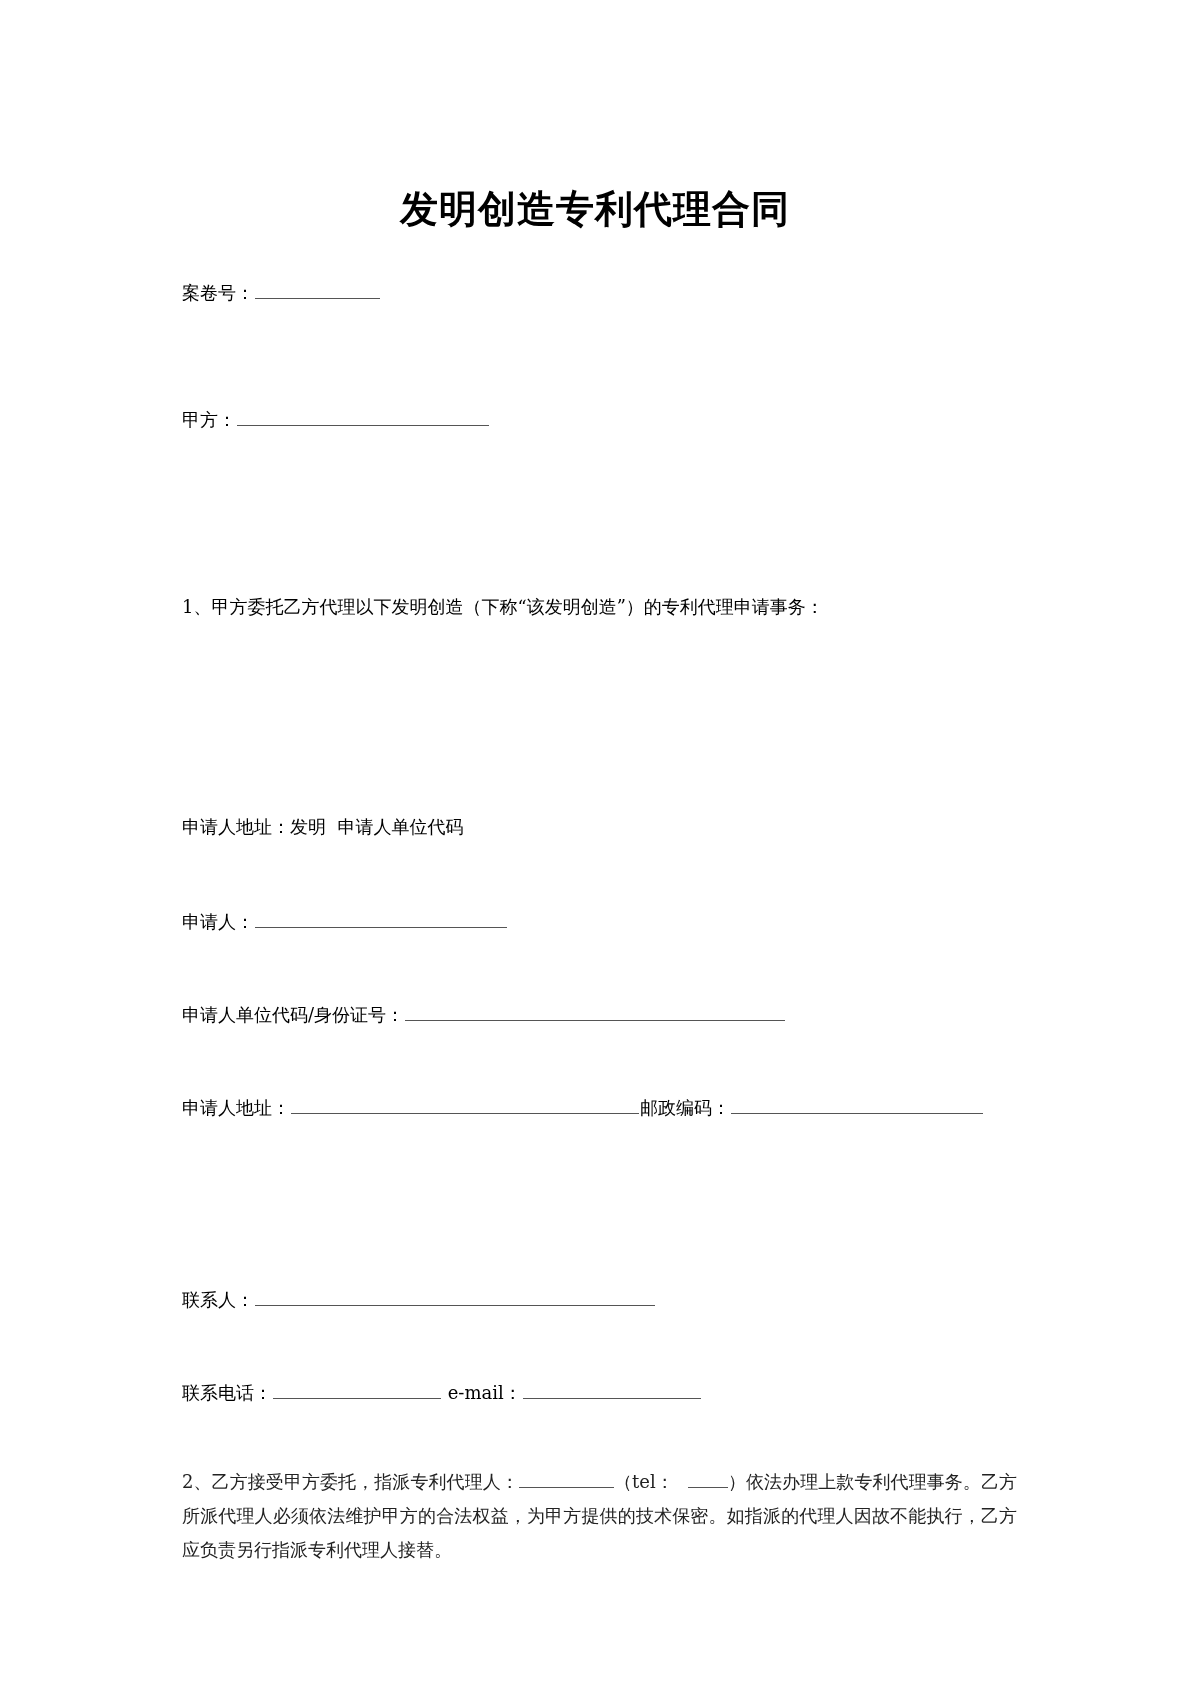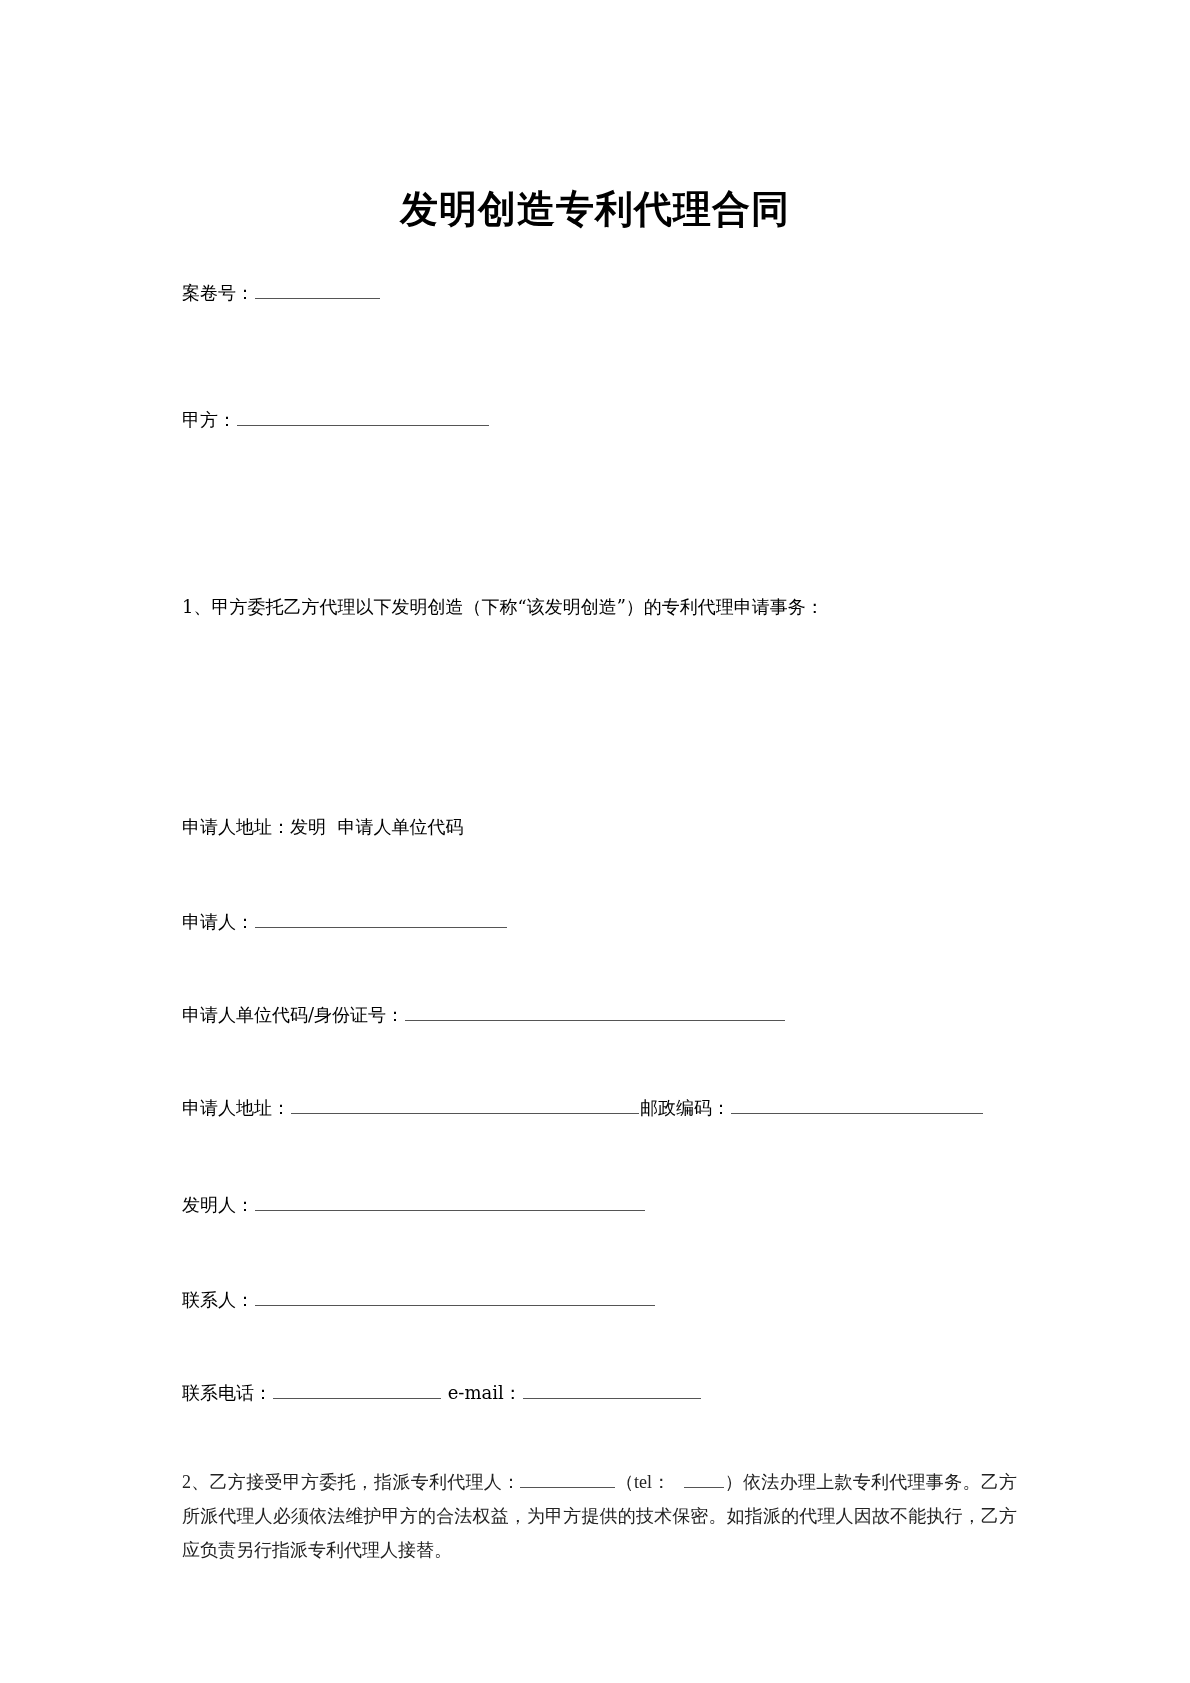--- a/index.html
+++ b/index.html
@@ -6,21 +6,21 @@
   body { width: 1190px; height: 1683px; position: relative; overflow: hidden;
          font-family: "DejaVu Serif", "Liberation Serif", serif; color: #1a1a1a; }
   .page { position: absolute; left: 0; top: 0; width: 1190px; height: 1683px; margin-top: 24px; }
   .title { position: absolute; left: 0; width: 1190px; top: 160px; text-align: center;
            font-size: 38px; font-weight: bold; letter-spacing: 1px; color: #000; }
   .line { position: absolute; left: 182px; font-size: 18px; line-height: 24px;
           white-space: nowrap; color: #000000; }
   .blank { display: inline-block; border-bottom: 1px solid #555; height: 18px;
            vertical-align: baseline; margin: 0 1px; }
   .para { position: absolute; left: 182px; width: 835px; font-size: 18px;
-          line-height: 34px; color: #222; text-align: justify; font-family: Liberation Serif, serif; }
+          line-height: 34px; color: #222; text-align: justify; }
   .inline-blank { display: inline-block; border-bottom: 1px solid #555; height: 18px; vertical-align: baseline; }
 </style>
 </head>
 <body>
 
 <div class="page">
 
   <div class="title">发明创造专利代理合同</div>
 
   <div class="line" style="top:256px">
@@ -44,23 +44,20 @@
   </div>
 
   <div class="line" style="top:978px">
     <span>申请人单位代码/身份证号：</span><span class="blank" style="width:380px"></span>
   </div>
 
   <div class="line" style="top:1071px">
     <span>申请人地址：</span><span class="blank" style="width:348px"></span><span>邮政编码：</span><span class="blank" style="width:252px"></span>
   </div>
 
-  <div class="line" style="top:1168px">
-    <span>发明人：</span><span class="blank" style="width:390px"></span>
-  </div>
 
   <div class="line" style="top:1356px">
     <span>联系电话：</span><span class="blank" style="width:168px"></span><span style="white-space:pre"> e-mail：</span><span class="blank" style="width:178px"></span>
   </div>
 
   <div class="line" style="top:1263px">
     <span>联系人：</span><span class="blank" style="width:400px"></span>
   </div>
 
   <div class="para" style="top:1441px"><span>2、乙方接受甲方委托，指派专利代理人：</span><span class="inline-blank" style="width:95px"></span><span>（tel：</span><span style="display:inline-block;width:14px"></span><span class="inline-blank" style="width:40px"></span><span>）依法办理上款专利代理事务。乙方所派代理人必须依法维护甲方的合法权益，为甲方提供的技术保密。如指派的代理人因故不能执行，乙方应负责另行指派专利代理人接替。</span></div>

